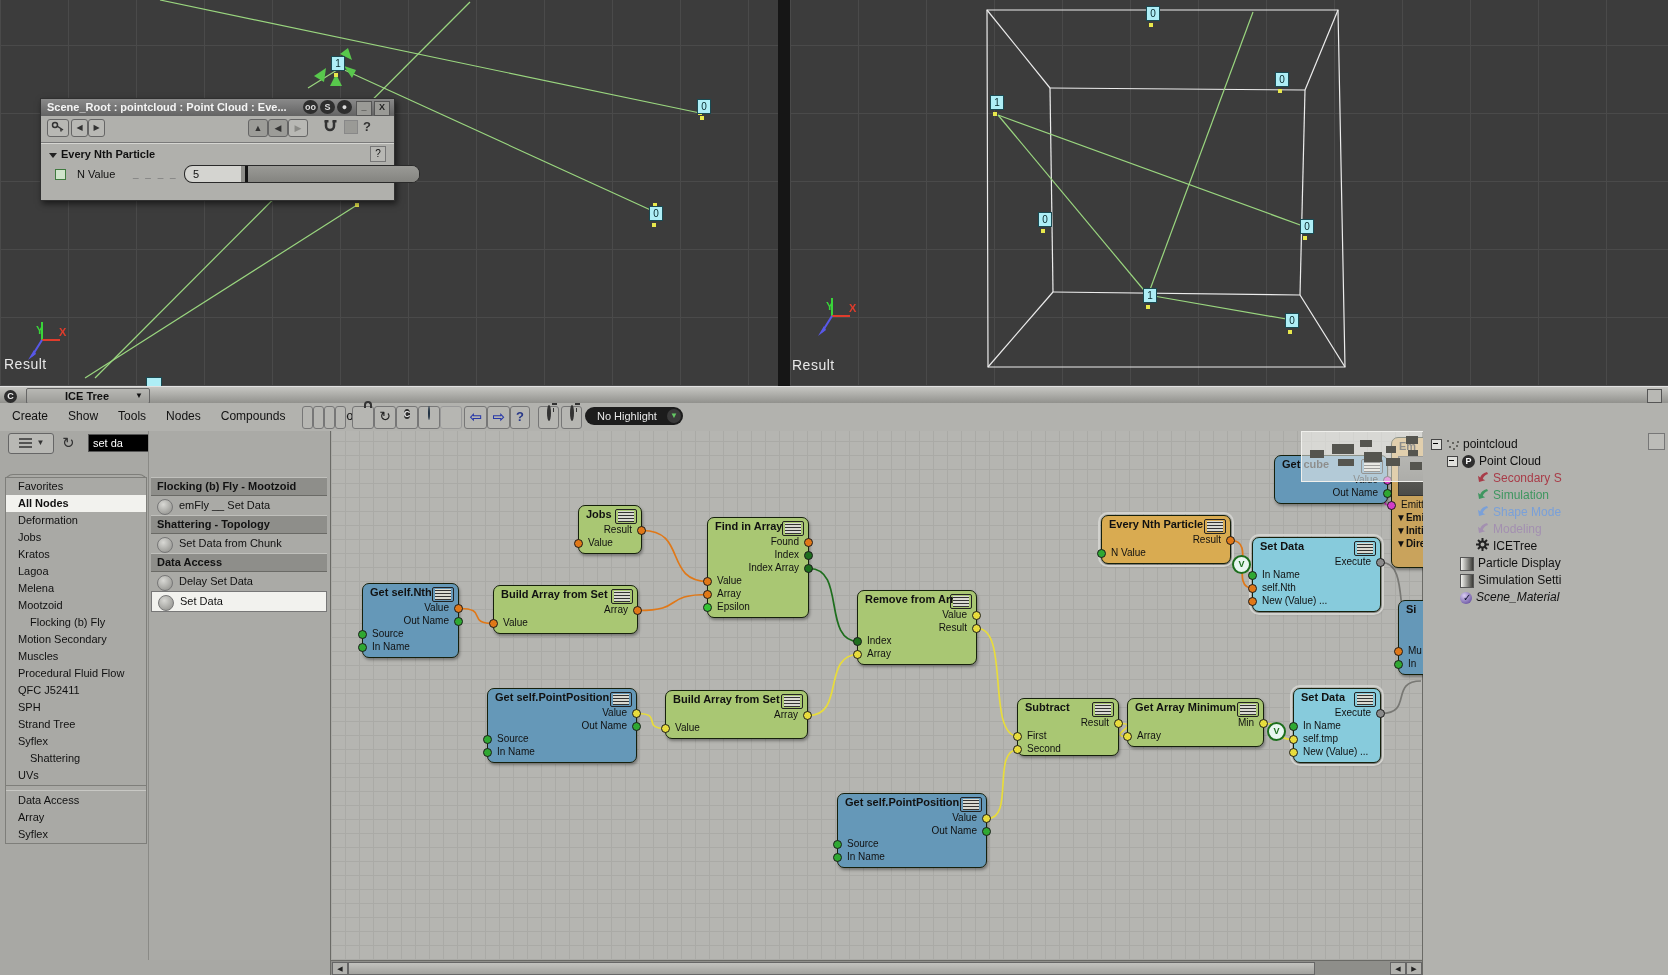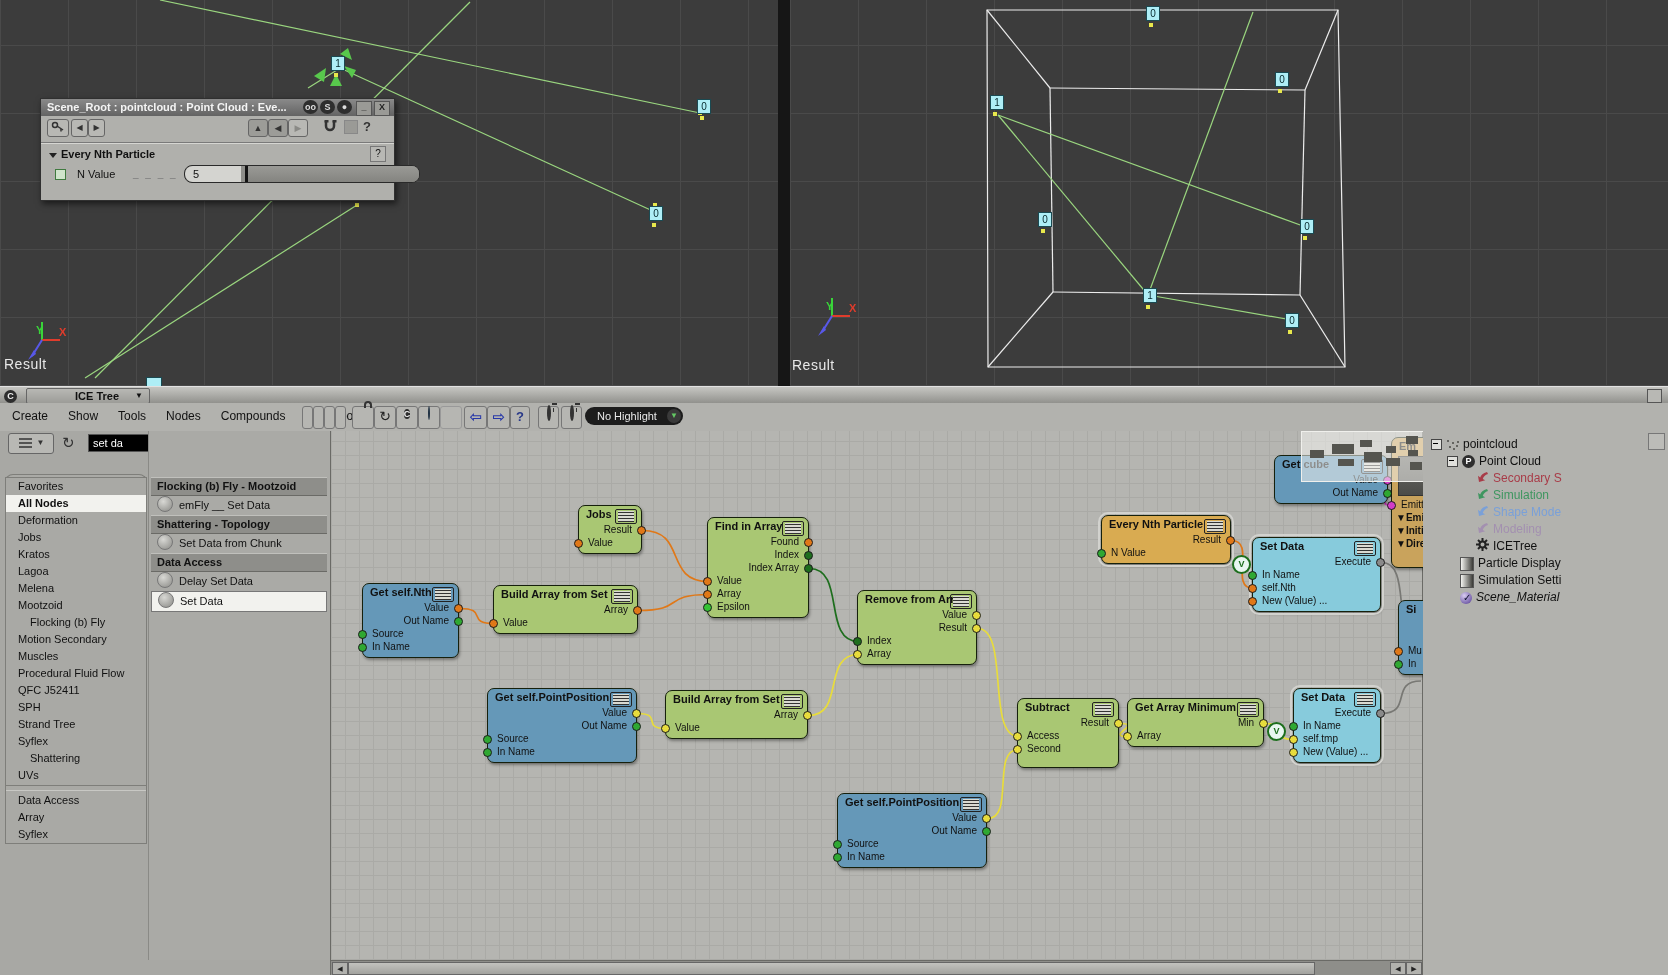--- a/index.html
+++ b/index.html
@@ -51,21 +51,21 @@
   
   #search-input{background:#000;color:#fff;border:1px solid #555;height:16px;font-size:11px;padding:0 4px;font-family:"Liberation Sans",sans-serif;width:92px;}
   #filtered-hdr{border:1px solid #7e7e7a;border-bottom:none;border-radius:8px 8px 0 0;font-style:italic;padding:3px 0 2px 14px;background:#aaaaa6;}
   #sidebar-list{border:1px solid #7e7e7a;background:#a9a9a5;}
   .side-item{height:17px;line-height:17px;padding-left:12px;white-space:nowrap;font-size:11px;}
   .side-item.indent{padding-left:24px;}
   .side-item.selected{background:#f2f2ee;font-weight:bold;}
   .side-sep{height:4px;border-top:1px solid #7e7e7a;border-bottom:1px solid #c8c8c4;margin:1px 0;}
   
   .res-hdr{background:#8e8e8a;border-top:1px solid #c0c0bc;border-bottom:1px solid #6a6a66;font-weight:bold;height:17px;line-height:17px;padding-left:6px;}
-  .res-item{height:19px;line-height:19px;padding-left:6px;display:flex;align-items:flex-start;gap:6px;}
+  .res-item{height:19px;line-height:19px;padding-left:6px;display:flex;align-items:flex-end;gap:6px;}
   .res-item.selected{background:#f2f2ee;border:1px solid #777;}
   .gear-ico{width:14px;height:14px;border-radius:50%;background:radial-gradient(circle at 38% 32%,#d8d8d4,#8a8a86);border:1px solid #777;flex:0 0 auto;}
   
   #canvas{background:
      repeating-linear-gradient(0deg,#aaaaa6 0 1px,transparent 1px 14px),
      repeating-linear-gradient(90deg,#aaaaa6 0 1px,transparent 1px 14px),#b5b5b1;
      overflow:hidden;border-left:1px solid #6a6a66;}
   .node{position:absolute;border:1px solid #16200c;border-radius:7px;z-index:2;box-shadow:1px 2px 3px rgba(0,0,0,.35);}
   .node.selected{outline:2px solid #d2d2ce;outline-offset:1px;}
   .node-title{font-weight:bold;font-size:11px;padding:2px 22px 0 7px;height:15px;white-space:nowrap;overflow:hidden;}
@@ -231,21 +231,21 @@
     <div class="abs" id="slider" style="left:143px;top:66px;width:234px;">
       <div id="slider-val">5</div>
       <div id="slider-handle"></div>
       <div id="slider-rest"></div>
     </div>
   </div>
 
   <div class="abs" id="ice-titlebar" style="left:0;top:386px;width:1668px;height:17px;">
     <span class="abs c-ico" style="left:4px;top:1px;text-align:center;">C</span>
     <span class="abs" id="view-selector" style="left:26px;top:1px;width:110px;">
-      <span style="margin-left:42px;">ICE Tree</span>
+      <span style="margin-left:32px;">ICE Tree</span>
       <span style="float:right;font-size:8px;">▼</span>
     </span>
     <span class="abs" style="right:6px;top:2px;width:13px;height:12px;border:1px solid #555;background:#b8b8b4;"></span>
   </div>
 
   <div class="abs" id="menu-bar" style="left:0;top:403px;width:1668px;height:28px;">
     <div id="menu-items" style="position:absolute;left:2px;top:0;"><span class="menu-item">Create</span><span class="menu-item">Show</span><span class="menu-item">Tools</span><span class="menu-item">Nodes</span><span class="menu-item">Compounds</span><span class="menu-item">User Tools</span></div>
     <span class="tb-btn tb-slim" style="left:302px"></span>
     <span class="tb-btn tb-slim" style="left:313px"></span>
     <span class="tb-btn tb-slim" style="left:324px"></span>
@@ -412,25 +412,25 @@
         <div class="prow in"><span>Value</span><span class="pdot i" style="background: rgb(232, 220, 60);"></span></div>
       </div>
       <div class="node" style="left: 526px; top: 159px; width: 118px; background: rgb(169, 199, 115); padding-bottom: 4px;">
         <div class="node-title">Remove from Array</div>
         <span class="hamburger"></span>
         <div class="prow out"><span>Value</span><span class="pdot o" style="background: rgb(232, 220, 60);"></span></div>
         <div class="prow out"><span>Result</span><span class="pdot o" style="background: rgb(232, 220, 60);"></span></div>
         <div class="prow in"><span>Index</span><span class="pdot i" style="background: rgb(29, 110, 29);"></span></div>
         <div class="prow in"><span>Array</span><span class="pdot i" style="background: rgb(232, 220, 60);"></span></div>
       </div>
-      <div class="node" style="left: 686px; top: 267px; width: 100px; background: rgb(169, 199, 115); padding-bottom: 12px;">
+      <div class="node" style="left: 686px; top: 267px; width: 100px; background: rgb(169, 199, 115); padding-bottom: 0;">
         <div class="node-title">Subtract</div>
         <span class="hamburger"></span>
         <div class="prow out"><span>Result</span><span class="pdot o" style="background: rgb(232, 220, 60);"></span></div>
-        <div class="prow in"><span>Access</span><span class="pdot i" style="background: rgb(232, 220, 60);"></span></div>
+        <div class="prow in"><span>First</span><span class="pdot i" style="background: rgb(232, 220, 60);"></span></div>
         <div class="prow in"><span>Second</span><span class="pdot i" style="background: rgb(232, 220, 60);"></span></div>
       </div>
       <div class="node" style="left: 796px; top: 267px; width: 135px; background: rgb(169, 199, 115); padding-bottom: 4px;">
         <div class="node-title">Get Array Minimum</div>
         <span class="hamburger"></span>
         <div class="prow out"><span>Min</span><span class="pdot o" style="background: rgb(232, 220, 60);"></span></div>
         <div class="prow in"><span>Array</span><span class="pdot i" style="background: rgb(232, 220, 60);"></span></div>
       </div>
       <div class="node" style="left: 506px; top: 362px; width: 148px; background: rgb(101, 152, 184); padding-bottom: 4px;">
         <div class="node-title">Get self.PointPosition</div>

